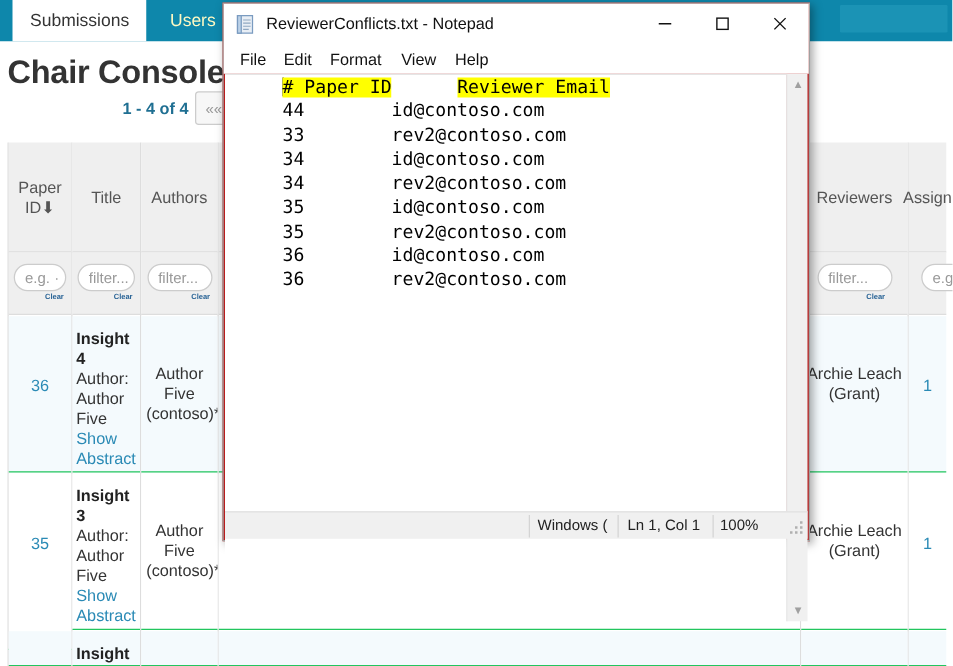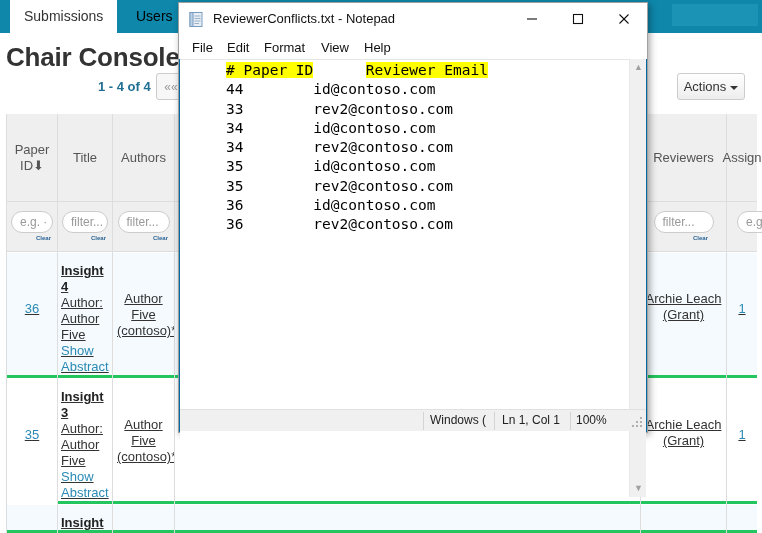--- a/index.html
+++ b/index.html
@@ -34,21 +34,21 @@
     background: #0e87ab;
   }
   .nav-tab {
     position: absolute;
     top: 0;
     height: 33px;
     line-height: 33px;
     font-size: 14px;
     padding: 0 14px;
     box-sizing: border-box;
-    color: #000000;
+    color: #fef9c3;
     white-space: nowrap;
   }
   .nav-tab.active {
     background: #ffffff;
     color: #333333;
   }
   .nav-tab-caret {
     display: inline-block;
     width: 0; height: 0;
     border-left: 4px solid transparent;
@@ -195,42 +195,41 @@
     top: 33px;
     font-size: 6px;
     color: #2a6496;
     font-weight: bold;
   }
   .grow {
     position: absolute;
     left: 0;
     width: 100%;
     box-sizing: border-box;
-    border-bottom: 3px solid #22c55e;
+    border-bottom: 1px solid #22c55e;
     font-size: 13px;
     color: #333333;
     text-align: center;
     line-height: 16px;
     overflow: hidden;
-    text-decoration: underline;
   }
   .grow.alt { background: #f4fafd; }
   .grow.white { background: #ffffff; }
   .cellpad { padding: 10px 4px; }
   .link { color: #2a8ab5; }
   .bold { font-weight: bold; color: #222222; }
 
   
   #notepad {
     position: absolute;
     left: 178px;
     top: 2px;
     width: 470px;
     height: 431px;
-    background: #0369a1;
+    background: #b91c1c;
     border: 1px solid #a0a0a0;
     box-sizing: border-box;
     box-shadow: 2px 2px 7px rgba(0,0,0,0.35);
   }
   .np-titlebar {
     position: absolute;
     left: 0; top: 0;
     width: 100%;
     height: 33px;
     background: #ffffff;
@@ -375,23 +374,20 @@
       <span>Users</span><span class="nav-tab-caret"></span>
     </div>
     <div class="nav-ghost"></div>
   </div>
 
   <div class="page-title">Chair Console</div>
 
   <div class="pager-count">1 - 4 of 4</div>
   <div class="pager-btn">««</div>
 
-  <div class="actions-btn">
-    <span>Actions</span><span class="actions-caret"></span>
-  </div>
 
   <div class="grid">
 
     <div class="gcol" style="left:0px; width:51px;">
       <div class="ghead">
         <span><span>Paper ID</span><span class="sort-arrow">⬇</span></span>
       </div>
       <div class="gfilter">
         <div class="finput" style="width:42px;">e.g. ·</div>
         <div class="fclear">Clear</div>

